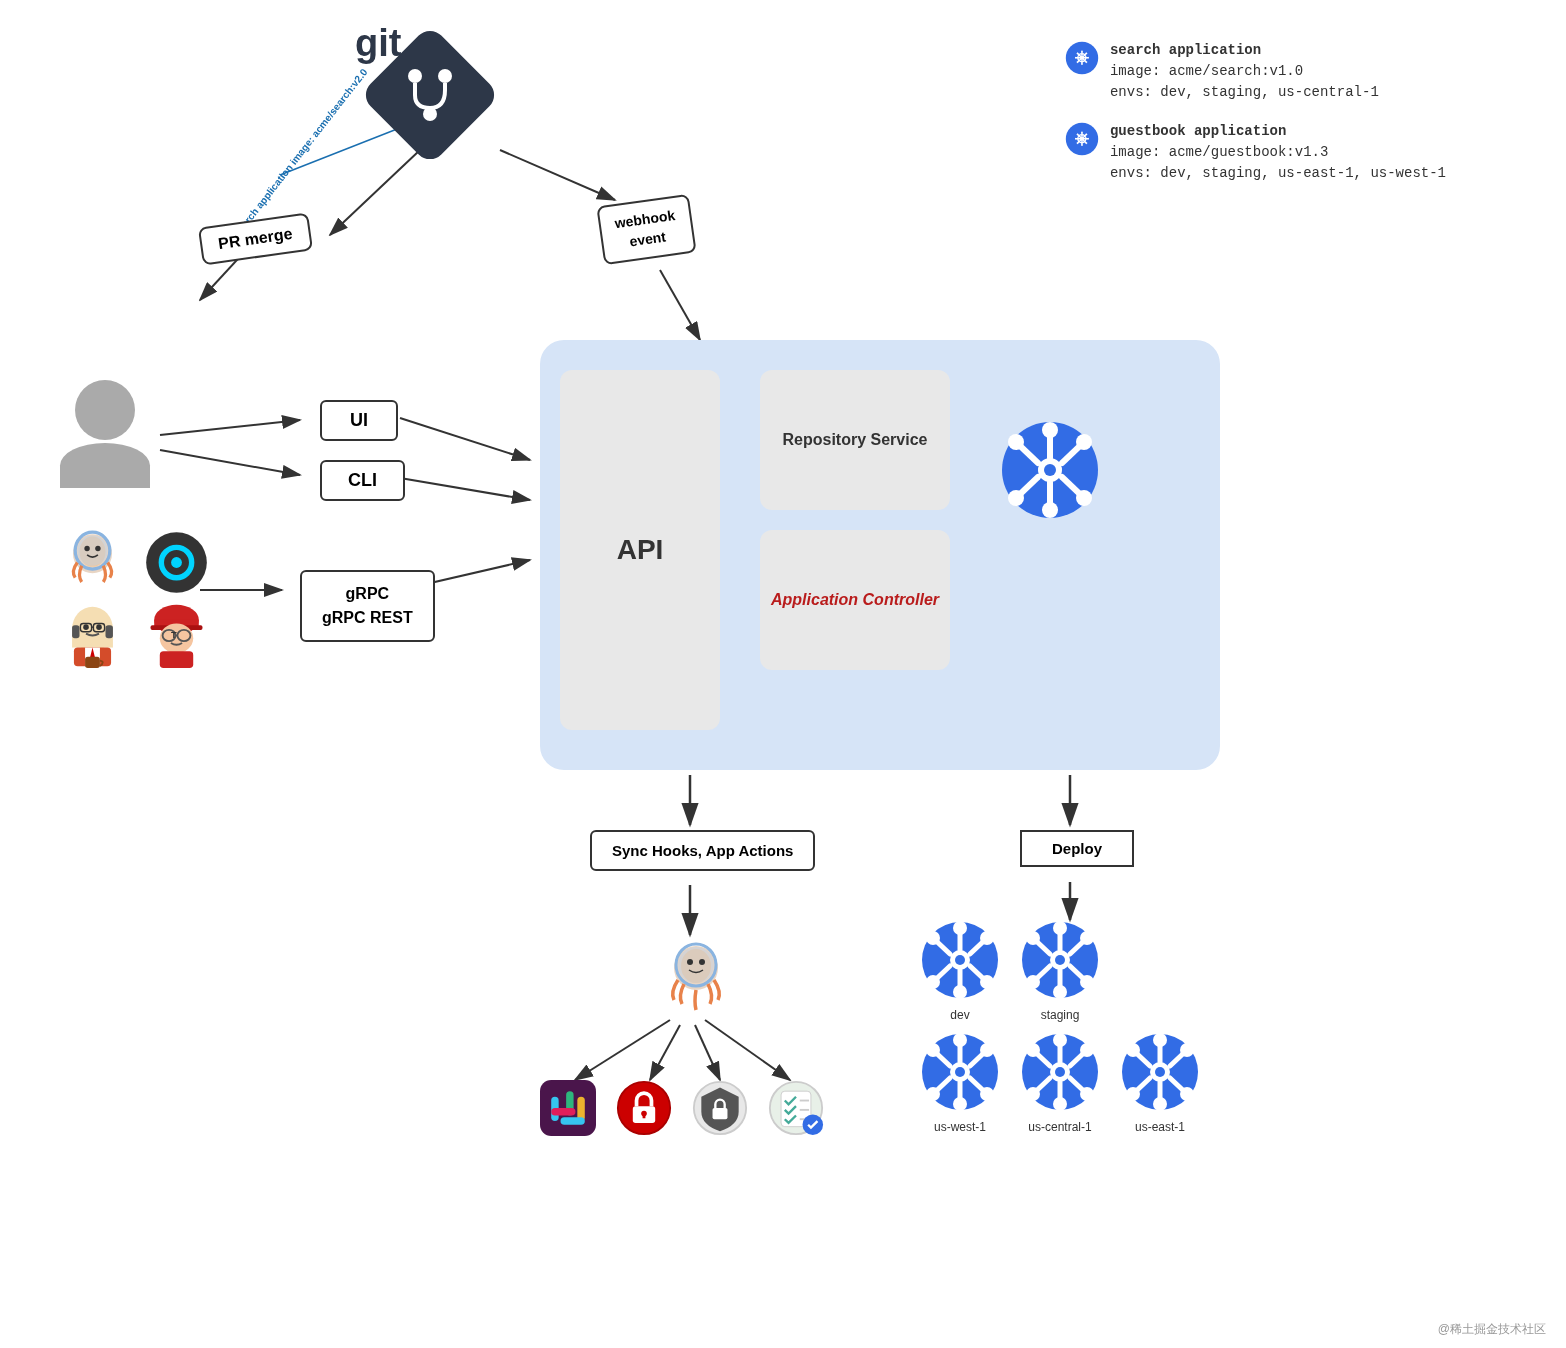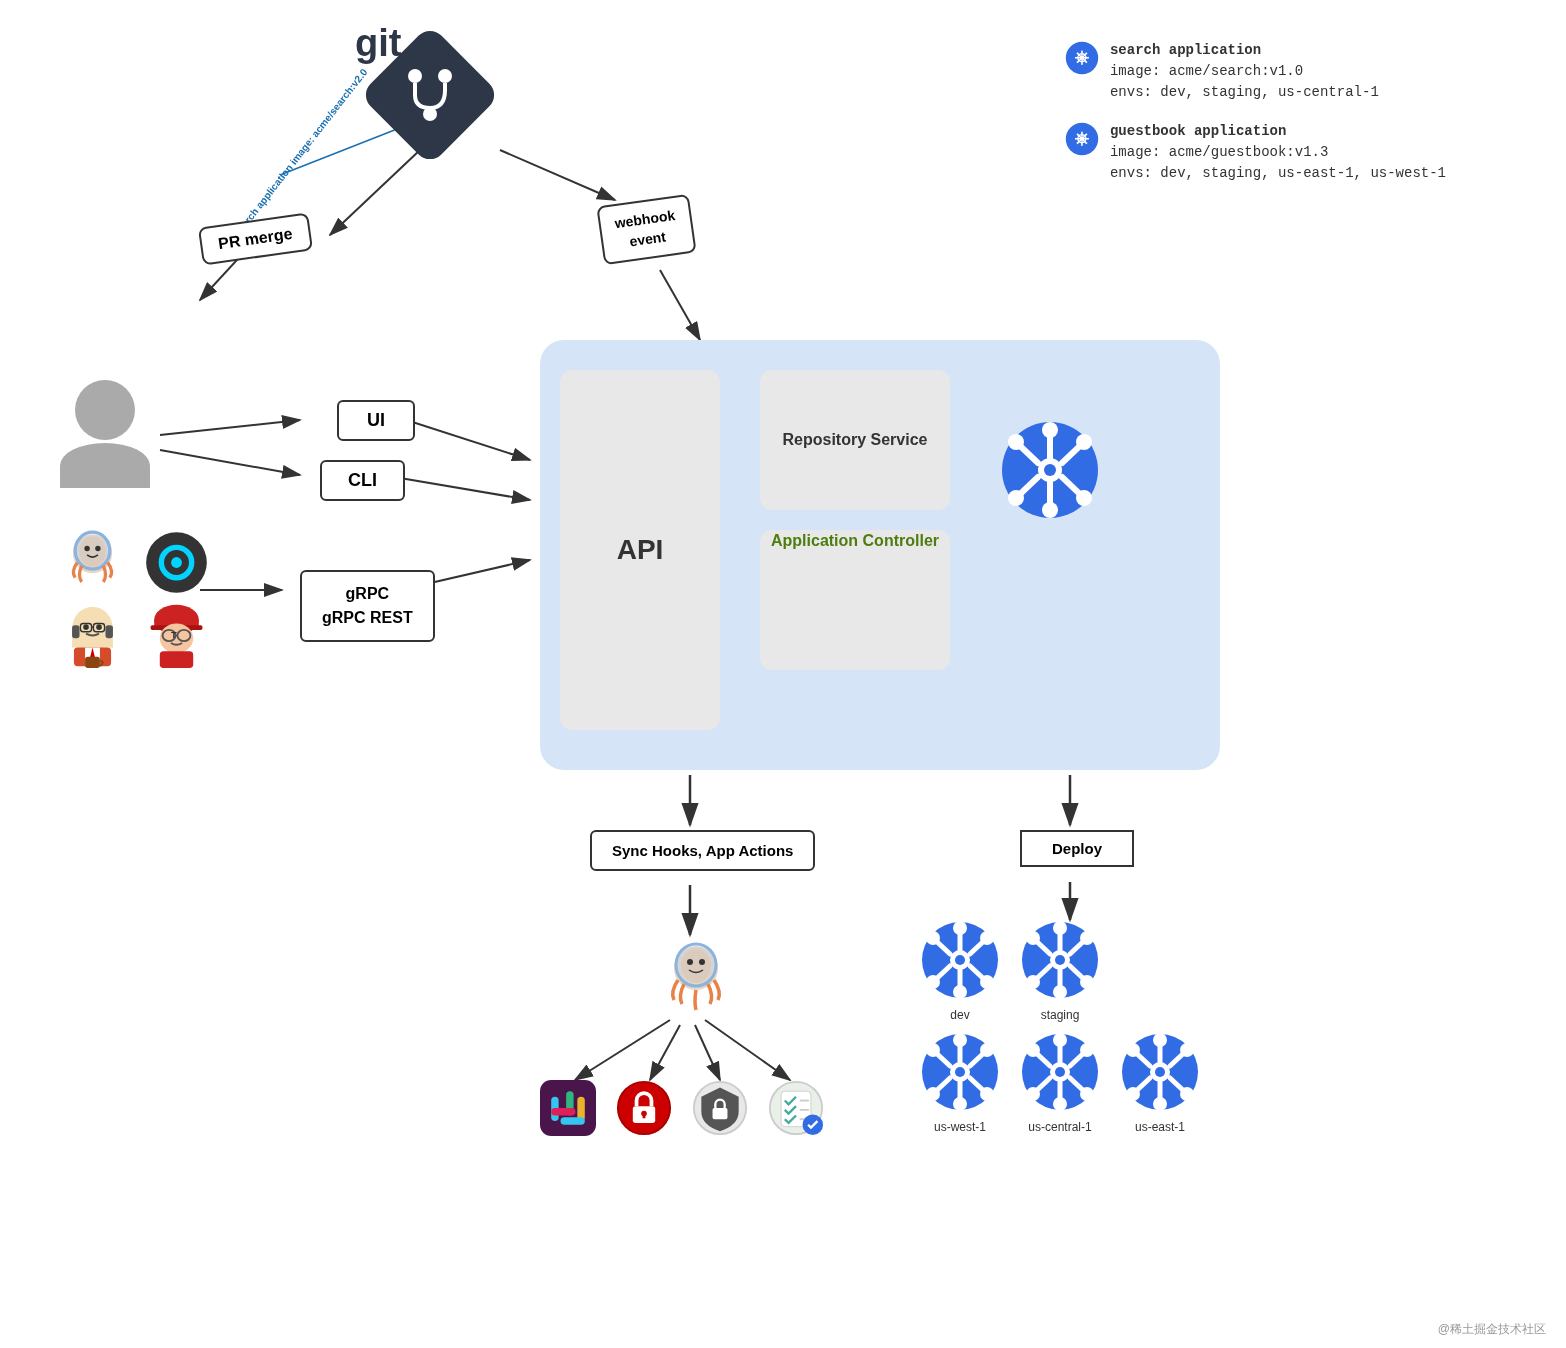--- a/index.html
+++ b/index.html
@@ -103,21 +103,21 @@
       height: 45px;
       background: #aaa;
       border-radius: 50% 50% 0 0;
       margin: 3px auto 0;
     }
 
     
     .ui-box {
       position: absolute;
       top: 400px;
-      left: 337px;
+      left: 320px;
       background: white;
       border: 2px solid #333;
       border-radius: 6px;
       padding: 8px 28px;
       font-size: 18px;
       font-weight: bold;
     }
     .cli-box {
       position: absolute;
       top: 460px;
@@ -196,26 +196,28 @@
     
     .app-controller-box {
       position: absolute;
       top: 530px;
       left: 760px;
       width: 190px;
       height: 140px;
       background: #e8e8e8;
       border-radius: 12px;
       display: flex;
+      align-items: center;
       justify-content: center;
       font-size: 16px;
       font-weight: bold;
-      color: #4d7c0f;
+      color: #b91c1c;
       text-align: center;
       line-height: 1.4;
+      font-style: italic;
     }
 
     
     .k8s-big {
       position: absolute;
       top: 420px;
       left: 1000px;
     }
 
     

